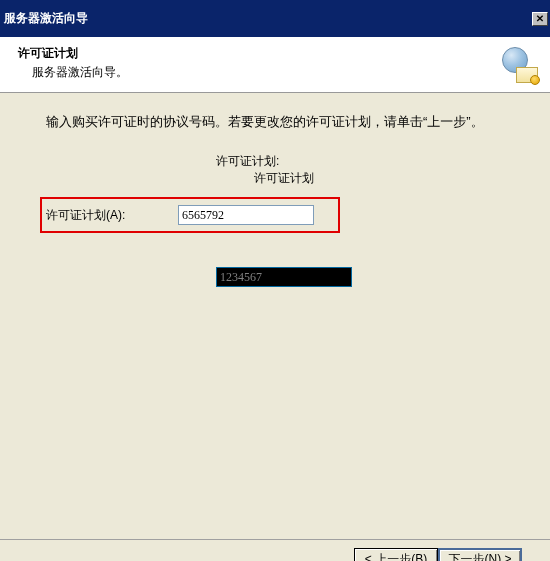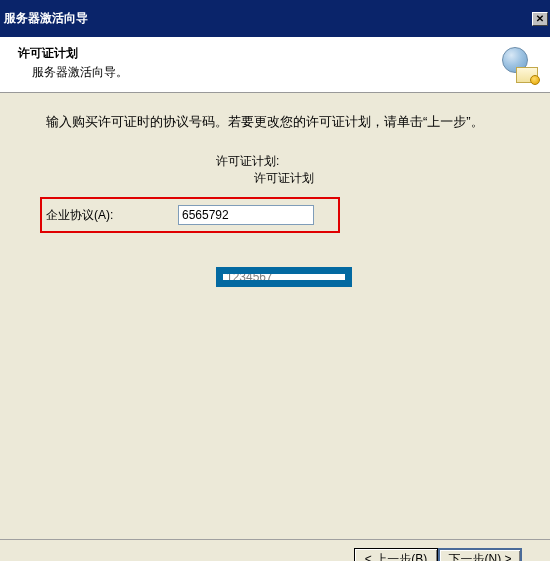--- a/index.html
+++ b/index.html
@@ -115,26 +115,26 @@
       align-items: center;
     }
     .highlight-row .row-label { width: 132px; }
     .text-input {
       width: 136px;
       height: 20px;
       border: 1px solid #7f9db9;
       background: #fff;
       font-size: 12px;
       padding: 1px 3px;
-      font-family: Liberation Sans, sans-serif;
+      font-family: Liberation Serif, serif;
     }
     .text-input[readonly] {
-      background: #ffffff;
+      background: #000000;
       color: #808080;
-      border: 7px solid #0369a1;
+      border: 1px solid #0369a1;
     }
     .spacer { height: 34px; }
     .footer {
       background: #ece9d8;
       height: 39px;
       border-top: 1px solid #a0a0a0;
       display: flex;
       justify-content: flex-end;
       align-items: center;
       padding-right: 14px;
@@ -179,21 +179,21 @@
 
 <div class="content">
   <div class="instruction">输入购买许可证时的协议号码。若要更改您的许可证计划，请单击“上一步”。</div>
 
   <div class="row">
     <div class="row-label">许可证计划:</div>
     <div class="row-value">许可证计划</div>
   </div>
 
   <div class="highlight-row">
-    <div class="row-label">企业协议(A):</div>
+    <div class="row-label">许可证计划(A):</div>
     <input type="text" class="text-input" value="6565792" style="">
   </div>
 
   <div class="spacer"></div>
 
   <div class="row">
     <input type="text" readonly="" class="text-input" value="1234567" style="">
   </div>
 </div>
 

